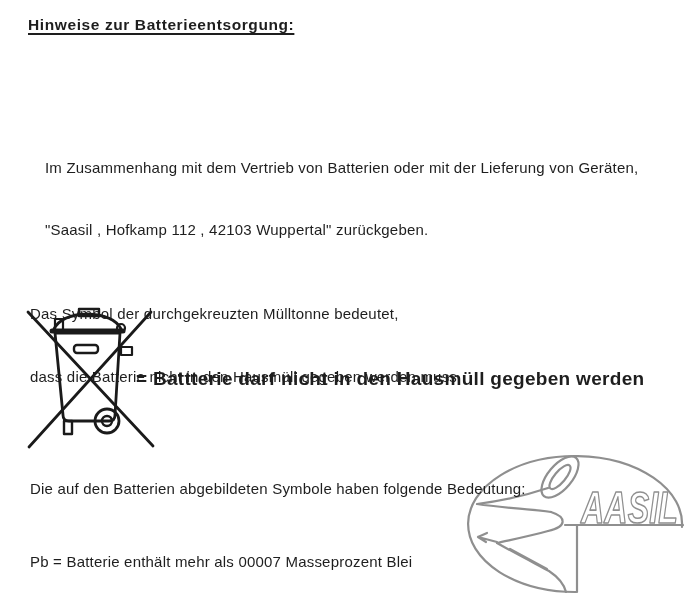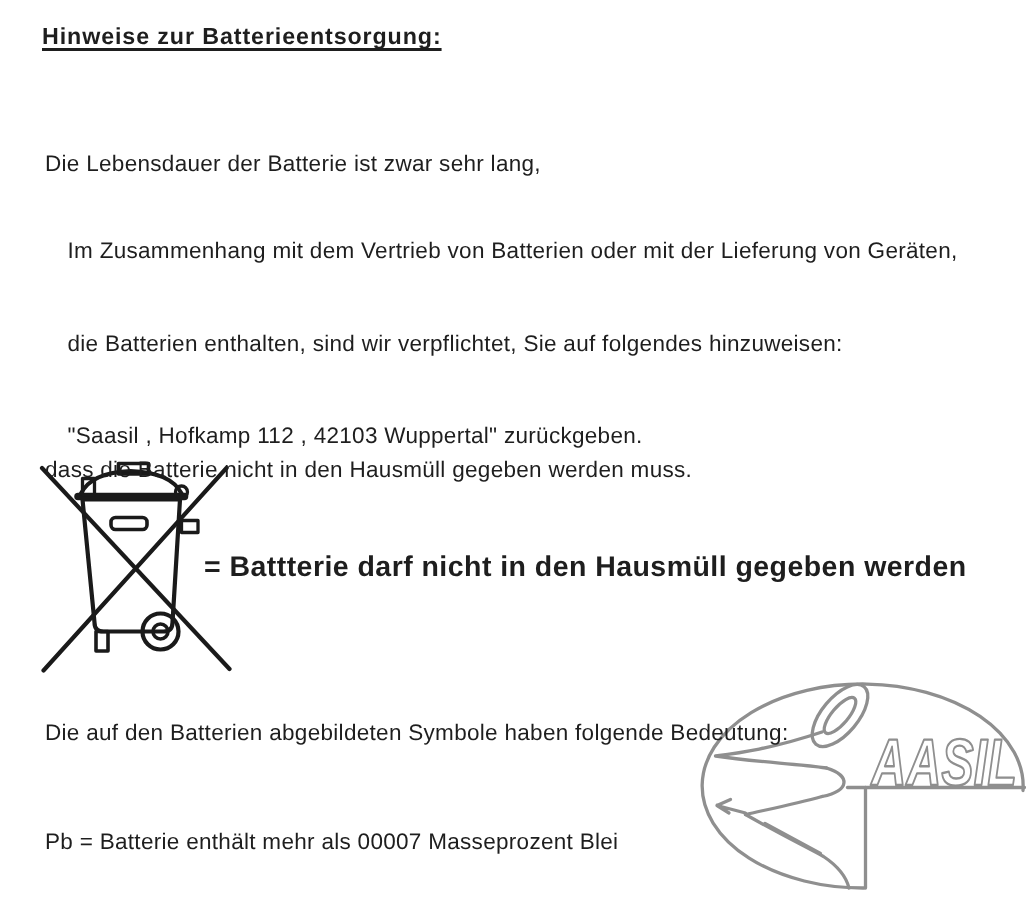--- a/index.html
+++ b/index.html
@@ -65,30 +65,29 @@
     <rect x="121" y="347" width="11" height="8" stroke-width="2.2"></rect>
     <rect x="64" y="421" width="8" height="13" stroke-width="2.4"></rect>
     <circle cx="107" cy="421" r="12"></circle>
     <circle cx="107" cy="421" r="5" stroke-width="2.4"></circle>
   </g>
 </svg>
 
 <div id="heading" class="abs textlayer">Hinweise zur Batterieentsorgung:</div>
 
 <div class="abs para textlayer pre" style="top:57px">
-  <div>Die Lebensdauer der Batterie ist zwar sehr lang,</div>
 </div>
 
 <div id="para-obligation" class="abs para textlayer pre" style="top:117px">
   <div>Im Zusammenhang mit dem Vertrieb von Batterien oder mit der Lieferung von Geräten,</div>
-  <div>die Batterien enthalten, sind wir verpflichtet, Sie auf folgendes hinzuweisen:</div>
   <div>"Saasil , Hofkamp 112 , 42103 Wuppertal" zurückgeben.</div>
 </div>
 
 <div class="abs para textlayer pre" style="top:261px">
+  <div>Das Symbol der durchgekreuzten Mülltonne bedeutet,</div>
   <div>dass die Batterie nicht in den Hausmüll gegeben werden muss.</div>
 </div>
 
 <div id="bin-caption" class="abs textlayer">= Battterie darf nicht in den Hausmüll gegeben werden</div>
 
 <div class="abs para textlayer" style="top:478px">Die auf den Batterien abgebildeten Symbole haben folgende Bedeutung:</div>
 
 <div class="abs para textlayer pre" style="top:509px">
   <div>Pb = Batterie enthält mehr als 00007 Masseprozent Blei</div>
   

